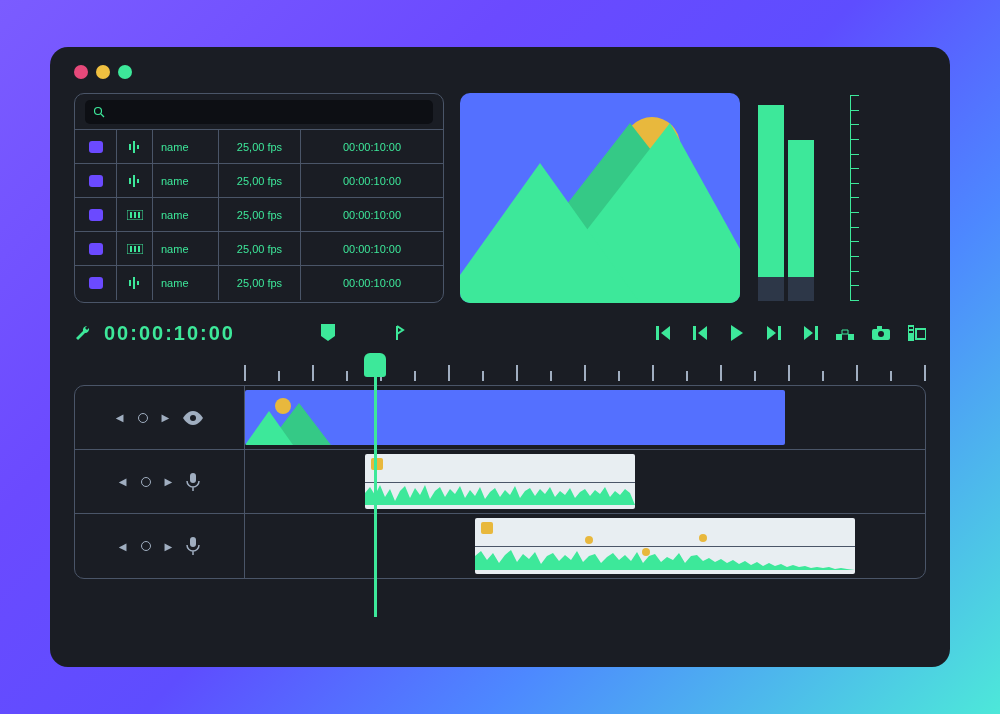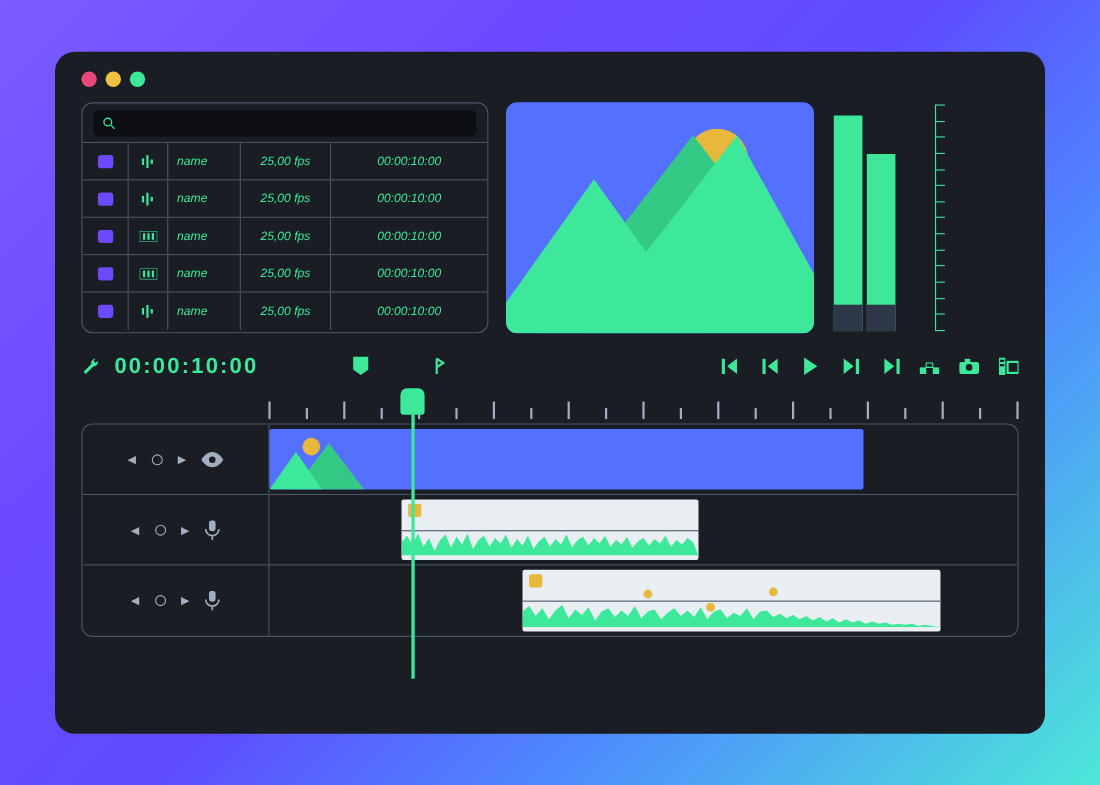--- a/index.html
+++ b/index.html
@@ -20,21 +20,21 @@
   border-radius: 18px;
   padding: 18px 24px;
   position: relative;
 }
 .titlebar { display: flex; gap: 8px; margin-bottom: 14px; }
 .titlebar .dot { width: 14px; height: 14px; border-radius: 50%; }
 .dot.red { background: #e6497a; }
 .dot.yellow { background: #f0c040; }
 .dot.green { background: #3de89a; }
 
-.top-area { display: flex; gap: 16px; height: 210px; font-style: italic; }
+.top-area { display: flex; gap: 16px; height: 210px; }
 
 .bin-panel {
   width: 370px;
   border: 1px solid #4a5568;
   border-radius: 10px;
   overflow: hidden;
 }
 .search-row {
   height: 36px;
   border-bottom: 1px solid #4a5568;

